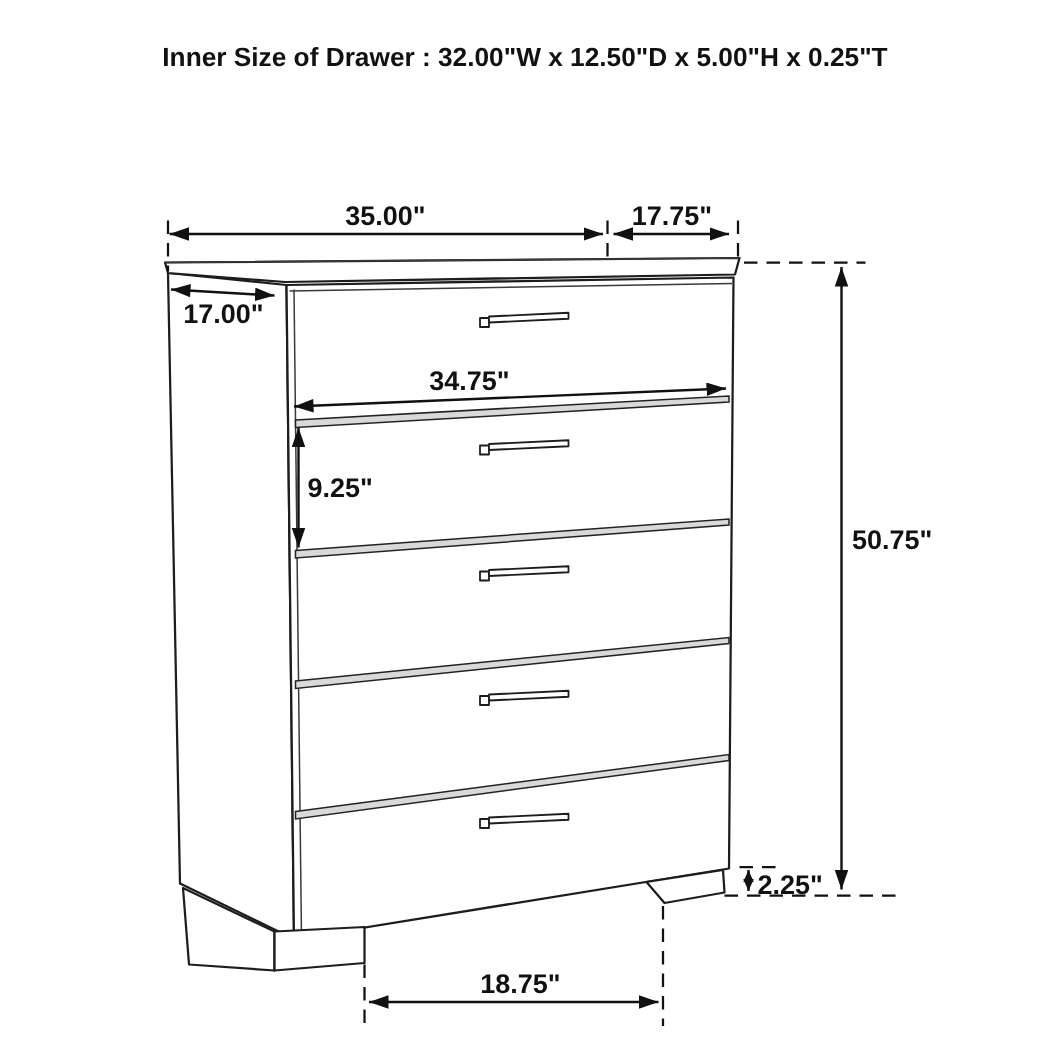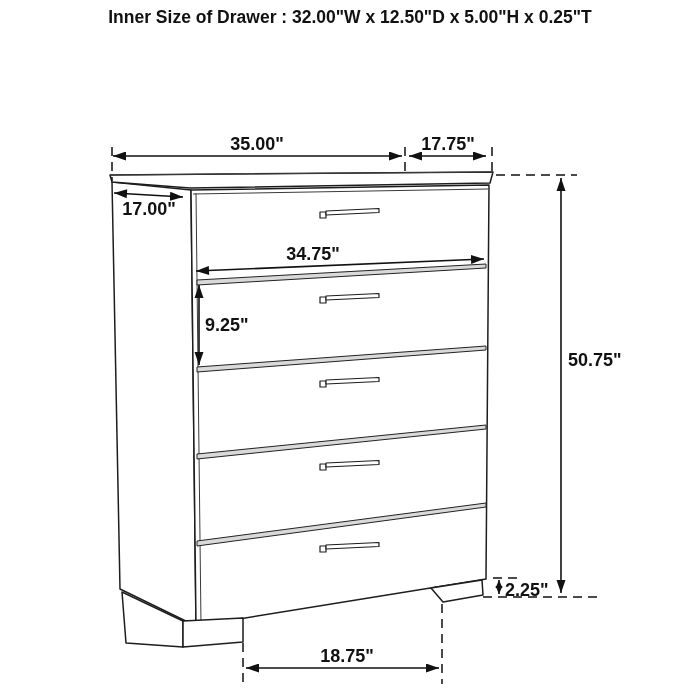--- a/index.html
+++ b/index.html
@@ -1,18 +1,18 @@
 <!DOCTYPE html>
 <html><head>
 <meta charset="utf-8">
 <style>
   html,body{margin:0;padding:0;background:#fff;}
   .stage{position:relative;width:700px;height:700px;background:#fff;overflow:hidden;
          font-family:"Liberation Sans",sans-serif;}
-  .title{position:absolute;top:7px;left:0;width:700px;text-align:center;
+  .title{position:absolute;top:28px;left:0;width:700px;text-align:center;
          font-size:17.5px;font-weight:bold;color:#111;letter-spacing:0px;white-space:nowrap;}
   svg{position:absolute;top:0;left:0;}
   .face{stroke:#1d1d1d;stroke-width:1.5;fill:#ffffff;stroke-linejoin:round;}
   .thin{stroke:#3a3a3a;stroke-width:1;fill:none;}
   .divband{fill:#d9d9d9;stroke:#222;stroke-width:1;}
   .handle{fill:#ffffff;stroke:#1d1d1d;stroke-width:1.2;stroke-linejoin:round;}
   .dim{stroke:#111;stroke-width:1.6;fill:none;}
   .dash{stroke:#111;stroke-width:1.5;fill:none;stroke-dasharray:9 6;}
   .dimtxt{font-family:"Liberation Sans",sans-serif;font-size:18px;font-weight:bold;fill:#111;}
 </style>

